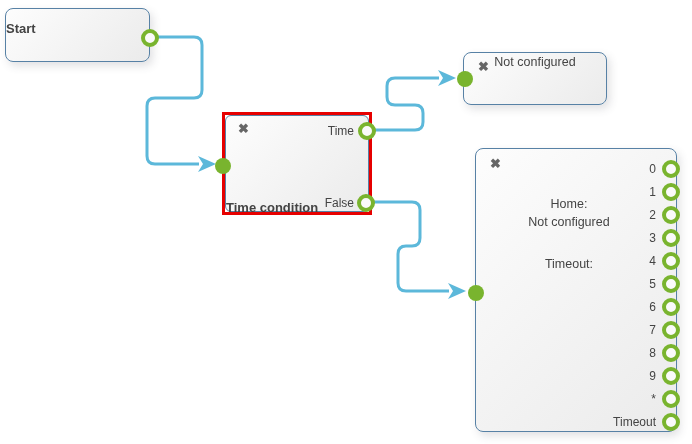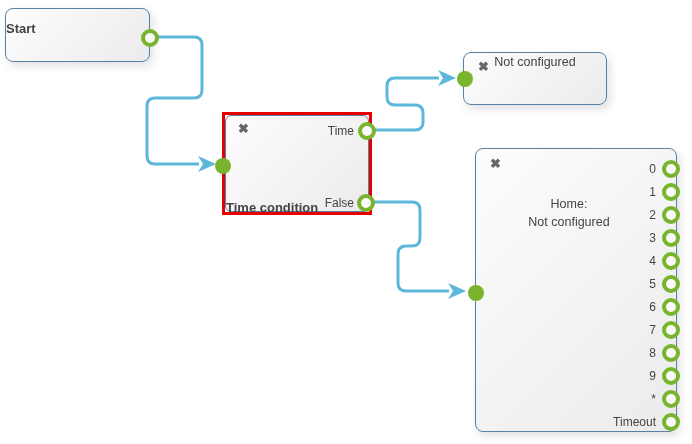--- a/index.html
+++ b/index.html
@@ -113,20 +113,21 @@
     <span class="port-dot" style="left:-7px; top:18px;"></span>
   </div>
 
   <div class="node node-menu">
     <span class="close-btn" style="left:14px; top:8px;">✖</span>
 
     <div class="menu-body">
       <div class="node-sub">Home:</div>
       <div class="node-sub">Not configured</div>
       <div class="menu-gap"></div>
+      <div class="node-sub">Timeout:</div>
     </div>
 
     <span class="port-dot" style="left:-8px; top:136px;"></span>
 
     <div class="menu-port" style="top:11px;">
         <span>0</span>
         <span class="port-ring"></span>
       </div>
     <div class="menu-port" style="top:34px;">
         <span>1</span>

